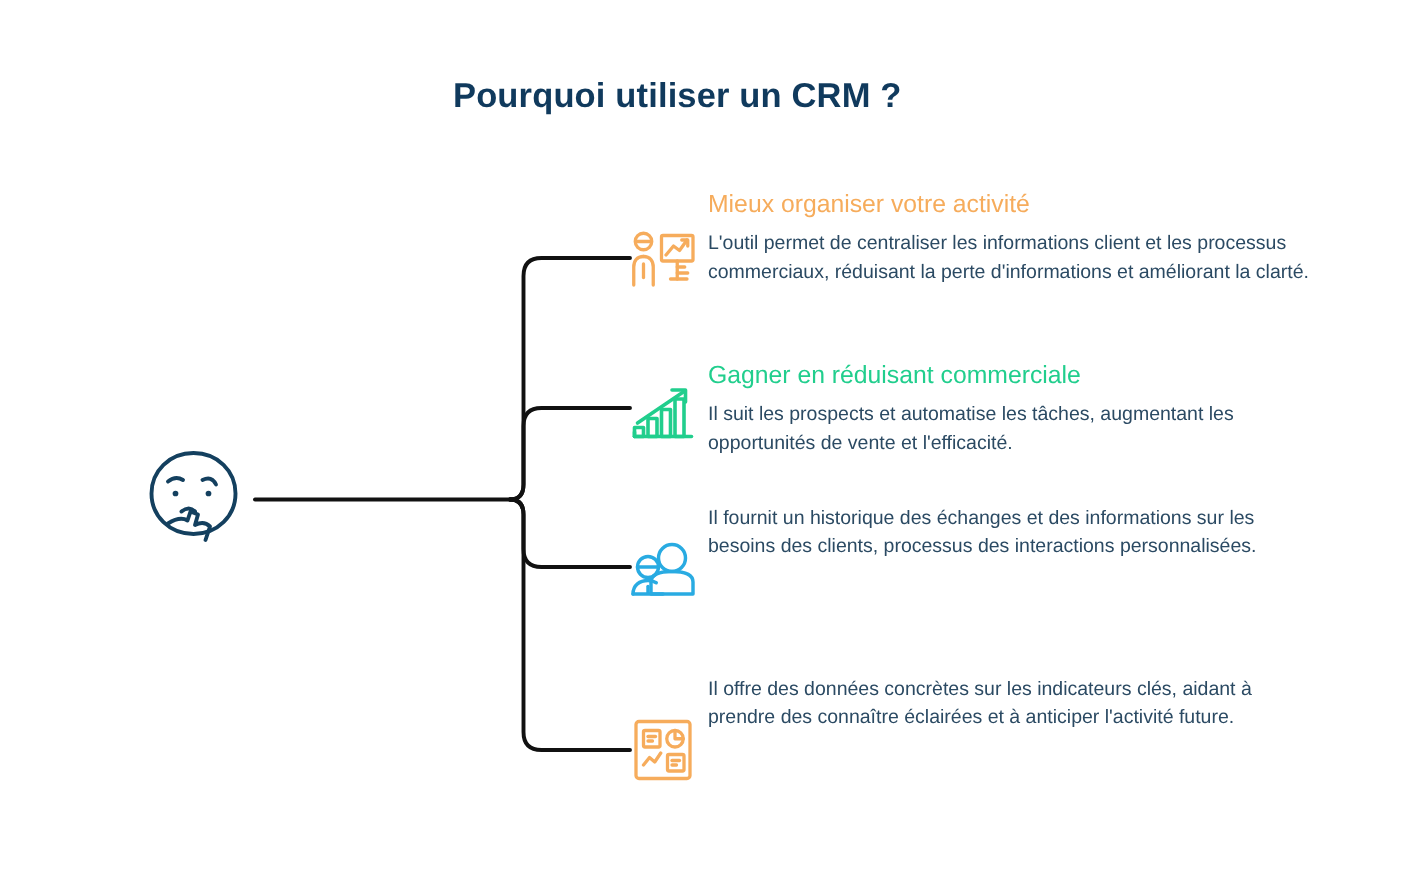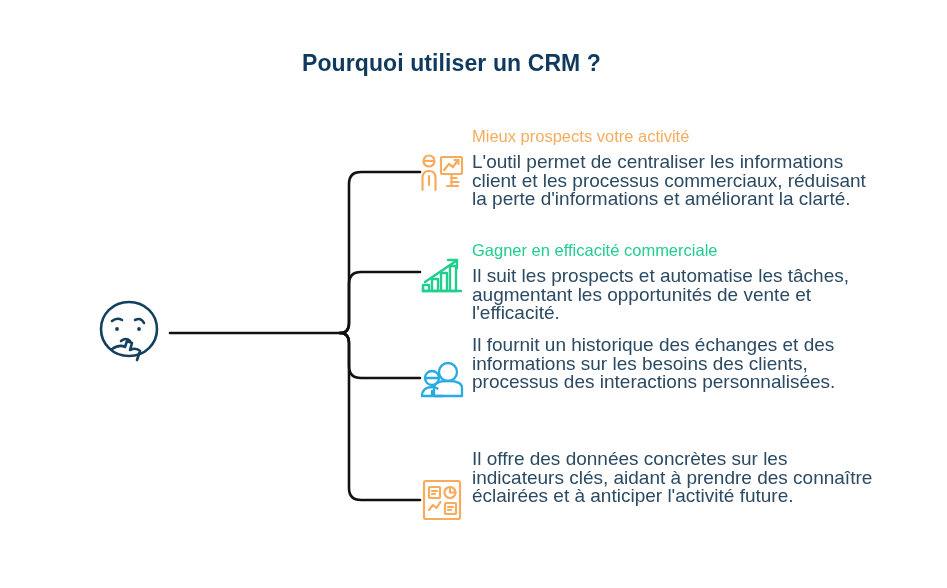--- a/index.html
+++ b/index.html
@@ -53,21 +53,21 @@
     width: 410px;
   }
   .branch-heading {
     font-size: 16.5px;
     font-weight: normal;
     line-height: 20px;
     margin: 0 0 7px 0;
     white-space: nowrap;
   }
   .branch-body {
-    font-size: 19px;
+    font-size: 13px;
     line-height: 18.6px;
     color: #2B4A63;
     margin: 0;
   }
   .c-orange { color: #F6AC5C; }
   .c-green  { color: #21CE8D; }
   .c-blue   { color: #29ABE2; }
 </style>
 </head>
 <body>
@@ -109,40 +109,40 @@
         <rect x="21" y="5" width="21" height="17" rx="1"></rect>
         <path d="M24 18 l5 -6 4 3 5 -7"></path>
         <path d="M34.5 8 H38.5 V12"></path>
         <path d="M31.5 26 H36.5"></path>
         <path d="M31.5 30 H38.5"></path>
         <path d="M31.5 22 V34"></path>
         <path d="M27 34 H38"></path>
       </g>
     </svg>
     <div class="branch-text" style="top:126px;">
-      <p class="branch-heading c-orange">Mieux prospects votre activité</p>
+      <p class="branch-heading c-orange">Mieux organiser votre activité</p>
       <p class="branch-body">L'outil permet de centraliser les informations client et les processus commerciaux, réduisant la perte d'informations et améliorant la clarté.</p>
     </div>
   </div>
 
   <div class="branch">
     <svg class="branch-icon" style="left:420px; top:255px;" viewBox="0 0 44 44">
       <g fill="none" stroke="#21CE8D" stroke-width="2.4" stroke-linecap="round" stroke-linejoin="round">
         <path d="M3 33 V36"></path>
         <path d="M3 36 H41"></path>
         <rect x="3" y="30" width="6" height="6"></rect>
         <rect x="12" y="24" width="6" height="12"></rect>
         <rect x="21" y="18" width="6" height="18"></rect>
         <rect x="30" y="11" width="6" height="25"></rect>
         <path d="M5 27 L36 6"></path>
         <path d="M28 5 H37 V13"></path>
       </g>
     </svg>
     <div class="branch-text" style="top:240px;">
-      <p class="branch-heading c-green">Gagner en efficacité commerciale</p>
+      <p class="branch-heading c-green">Gagner en réduisant commerciale</p>
       <p class="branch-body">Il suit les prospects et automatise les tâches, augmentant les opportunités de vente et l'efficacité.</p>
     </div>
   </div>
 
   <div class="branch">
     <svg class="branch-icon" style="left:420px; top:360px;" viewBox="0 0 44 44">
       <g fill="none" stroke="#29ABE2" stroke-width="2.3" stroke-linecap="round" stroke-linejoin="round">
         <circle cx="28" cy="12" r="9"></circle>
         <path d="M14 28 C14 23 20 21 28 21 C36 21 42 23 42 28 V36 H14 Z"></path>
         <circle cx="12" cy="18" r="7"></circle>

